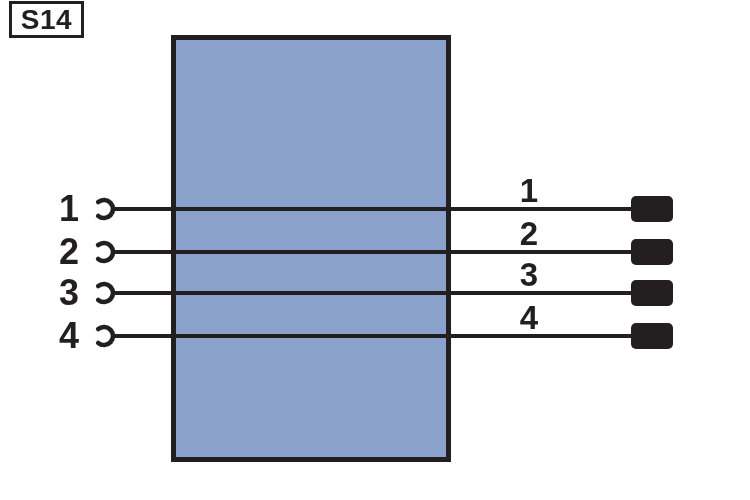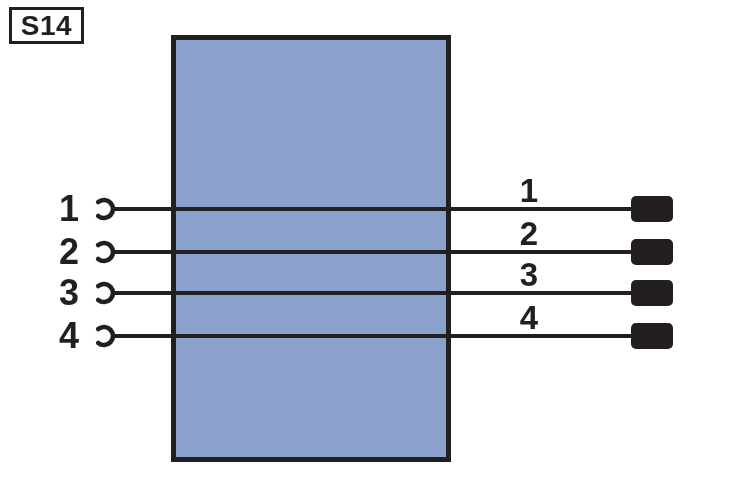--- a/index.html
+++ b/index.html
@@ -13,21 +13,21 @@
     background: #ffffff;
     overflow: hidden;
     font-family: "Liberation Sans", sans-serif;
     color: #231f20;
   }
 
   
   .badge {
     position: absolute;
     left: 9px;
-    top: 7px;
+    top: 1px;
     width: 75px;
     height: 37px;
     box-sizing: border-box;
     border: 3px solid #231f20;
     background: #ffffff;
     display: flex;
     align-items: center;
     justify-content: center;
     font-size: 28px;
     font-weight: bold;

